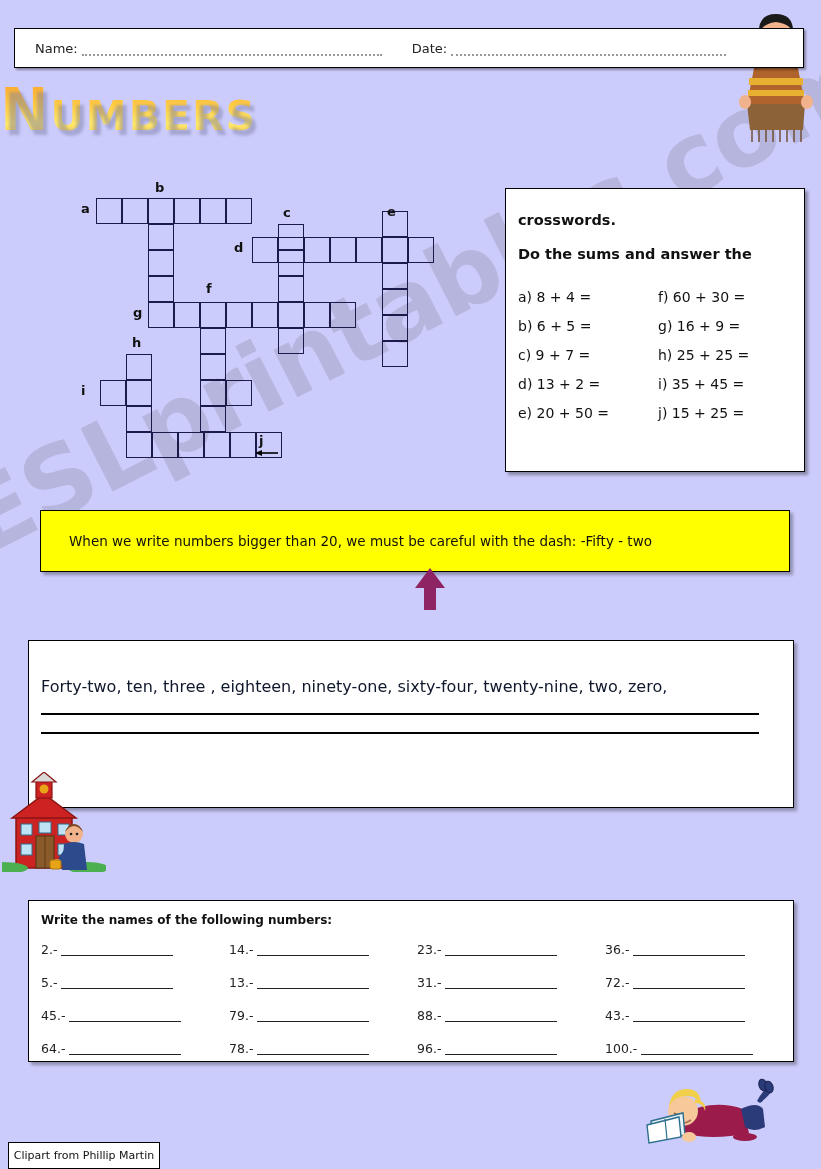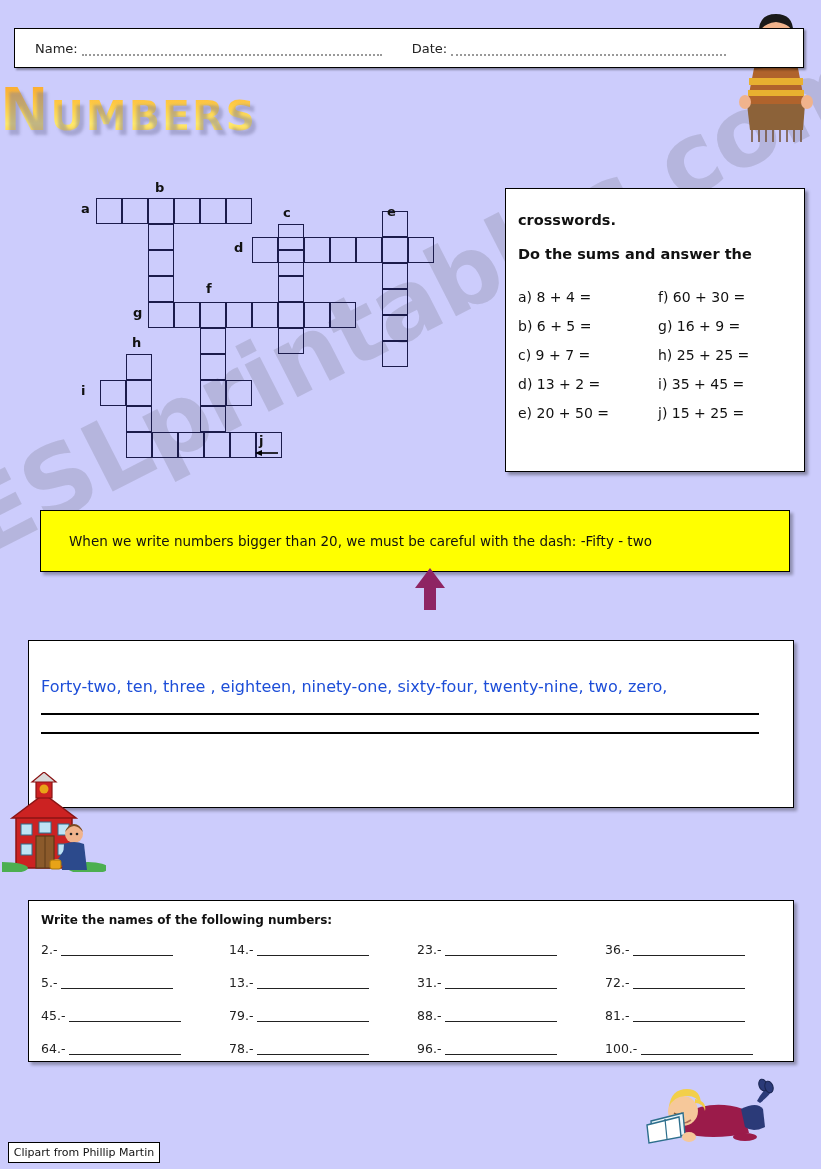--- a/index.html
+++ b/index.html
@@ -95,21 +95,21 @@
   .arrow-up{position:absolute;left:412px;top:568px;width:36px;height:42px;z-index:9;}
 
   
   .readbox{
     position:absolute;left:28px;top:640px;width:766px;height:168px;
     background:#fff;border:1.5px solid #000;box-sizing:border-box;
     box-shadow:3px 3px 3px rgba(0,0,0,0.3);
     z-index:8;padding:14px 16px 0 12px;
   }
   .read-title{font-size:13.5px;font-weight:bold;color:#111;font-family:"DejaVu Sans",sans-serif;}
-  .read-list{font-size:16px;color:#1d4ed8;margin-top:22px;font-family:"DejaVu Sans",sans-serif;}
+  .read-list{font-size:16px;color:#0f172a;margin-top:22px;font-family:"DejaVu Sans",sans-serif;}
   .write-line{height:0;border-bottom:2.2px solid #000;margin-top:17px;width:718px;}
 
   
   .namesbox{
     position:absolute;left:28px;top:900px;width:766px;height:162px;
     background:#fff;border:1.5px solid #000;box-sizing:border-box;
     box-shadow:3px 3px 3px rgba(0,0,0,0.3);
     z-index:8;padding:12px 0 0 12px;
   }
   .names-title{font-size:12px;font-weight:bold;color:#111;font-family:"DejaVu Sans",sans-serif;}
@@ -119,21 +119,21 @@
     row-gap:18px;width:752px;
   }
   .name-item{font-size:12.5px;color:#222;white-space:nowrap;font-family:"DejaVu Sans",sans-serif;}
   .name-item .blank{
     display:inline-block;width:112px;border-bottom:1.3px solid #222;
     margin-left:4px;vertical-align:-2px;height:11px;
   }
 
   
   .credit{
-    position:absolute;left:8px;top:1142px;width:152px;height:21px;
+    position:absolute;left:8px;top:1142px;width:152px;height:27px;
     background:#fff;border:1px solid #000;box-sizing:border-box;
     display:flex;align-items:center;justify-content:center;
     font-size:11px;color:#111;z-index:10;font-family:"DejaVu Sans",sans-serif;
   }
 
   
   .clip{position:absolute;z-index:9;}
   .clip-indian{left:735px;top:8px;width:82px;height:140px;}
   .clip-school{left:2px;top:772px;width:104px;height:100px;}
   .clip-reader{left:645px;top:1075px;width:130px;height:75px;}
@@ -277,21 +277,21 @@
       <div class="name-item"><span>14.-</span><span class="blank"></span></div>
       <div class="name-item"><span>23.-</span><span class="blank"></span></div>
       <div class="name-item"><span>36.-</span><span class="blank"></span></div>
       <div class="name-item"><span>5.-</span><span class="blank"></span></div>
       <div class="name-item"><span>13.-</span><span class="blank"></span></div>
       <div class="name-item"><span>31.-</span><span class="blank"></span></div>
       <div class="name-item"><span>72.-</span><span class="blank"></span></div>
       <div class="name-item"><span>45.-</span><span class="blank"></span></div>
       <div class="name-item"><span>79.-</span><span class="blank"></span></div>
       <div class="name-item"><span>88.-</span><span class="blank"></span></div>
-      <div class="name-item"><span>81.-</span><span class="blank"></span></div>
+      <div class="name-item"><span>43.-</span><span class="blank"></span></div>
       <div class="name-item"><span>64.-</span><span class="blank"></span></div>
       <div class="name-item"><span>78.-</span><span class="blank"></span></div>
       <div class="name-item"><span>96.-</span><span class="blank"></span></div>
       <div class="name-item"><span>100.-</span><span class="blank"></span></div>
     </div>
   </div>
 
   <svg class="clip clip-indian" viewBox="0 0 82 140">
     <ellipse cx="41" cy="30" rx="17" ry="19" fill="#f0b38c"></ellipse>
     <path d="M24 28 Q22 6 41 6 Q60 6 58 28 Q58 16 41 14 Q25 16 24 28Z" fill="#1a1a1a"></path>

